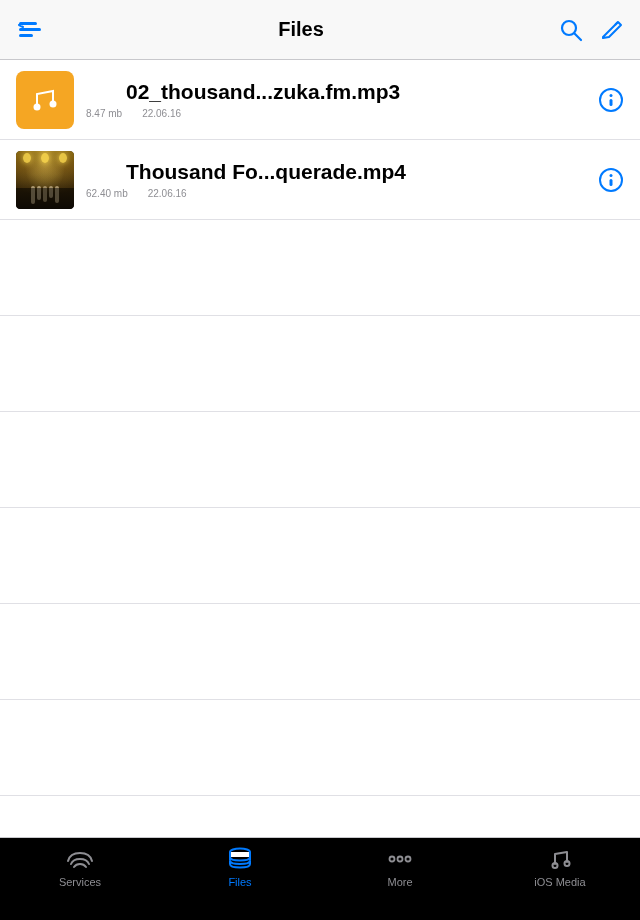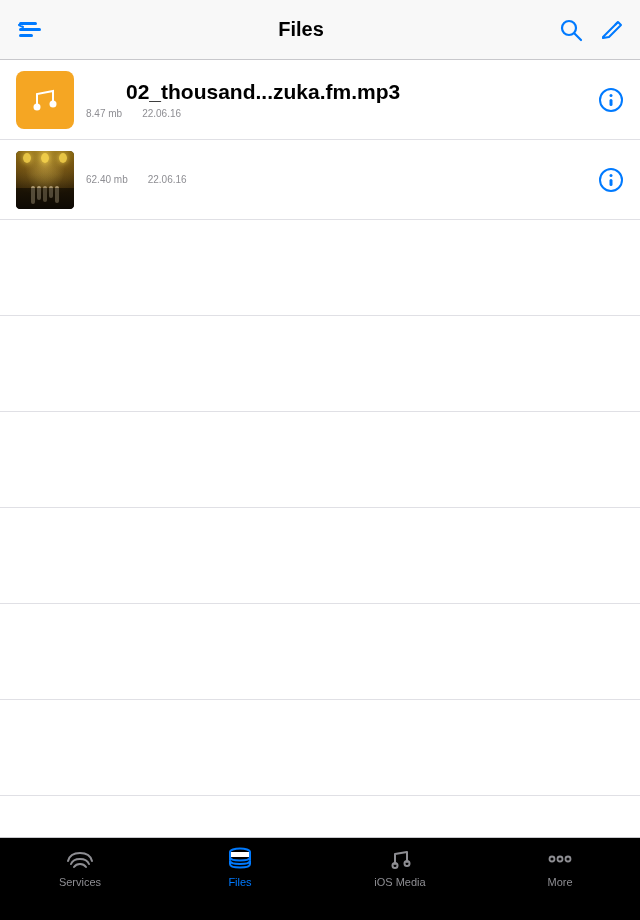--- a/index.html
+++ b/index.html
@@ -305,20 +305,21 @@
             <div class="figure" style="height:18px;background:rgba(200,180,140,0.8)"></div>
             <div class="figure" style="height:14px;background:rgba(220,200,160,0.7)"></div>
             <div class="figure" style="height:16px;background:rgba(180,160,120,0.8)"></div>
             <div class="figure" style="height:12px;background:rgba(210,190,150,0.7)"></div>
             <div class="figure" style="height:17px;background:rgba(195,175,135,0.8)"></div>
           </div>
         </div>
       </div>
     </div>
     <div class="file-info">
+      <div class="file-name">Thousand Fo...querade.mp4</div>
       <div class="file-meta">
         <span>62.40 mb</span>
         <span>22.06.16</span>
       </div>
     </div>
     <span class="info-button">
       <svg width="26" height="26" viewBox="0 0 26 26" fill="none" xmlns="http://www.w3.org/2000/svg">
         <circle cx="13" cy="13" r="11" stroke="#007aff" stroke-width="2" fill="none"></circle>
         <circle cx="13" cy="8.5" r="1.5" fill="#007aff"></circle>
         <rect x="11.5" y="12" width="3" height="7" rx="1.5" fill="#007aff"></rect>
@@ -365,33 +366,33 @@
         <line x1="5" y1="14.5" x2="5" y2="18" stroke="#007aff" stroke-width="2"></line>
         <line x1="25" y1="14.5" x2="25" y2="18" stroke="#007aff" stroke-width="2"></line>
       </svg>
     </div>
     <span class="tab-label active">Files</span>
   </div>
 
   <div class="tab-item">
     <div class="tab-icon">
       <svg width="30" height="26" viewBox="0 0 30 26" fill="none" xmlns="http://www.w3.org/2000/svg">
+        <circle cx="7" cy="13" r="2.5" stroke="#8e8e93" stroke-width="1.8" fill="none"></circle>
+        <circle cx="15" cy="13" r="2.5" stroke="#8e8e93" stroke-width="1.8" fill="none"></circle>
+        <circle cx="23" cy="13" r="2.5" stroke="#8e8e93" stroke-width="1.8" fill="none"></circle>
+      </svg>
+    </div>
+    <span class="tab-label">More</span>
+  </div>
+
+  <div class="tab-item">
+    <div class="tab-icon">
+      <svg width="30" height="26" viewBox="0 0 30 26" fill="none" xmlns="http://www.w3.org/2000/svg">
 
         <path d="M10 18 L10 8 L22 6 L22 16" stroke="#8e8e93" stroke-width="2" fill="none" stroke-linecap="round" stroke-linejoin="round"></path>
         <circle cx="10" cy="19.5" r="2.5" stroke="#8e8e93" stroke-width="2" fill="none"></circle>
         <circle cx="22" cy="17.5" r="2.5" stroke="#8e8e93" stroke-width="2" fill="none"></circle>
       </svg>
     </div>
     <span class="tab-label">iOS Media</span>
   </div>
 
-  <div class="tab-item">
-    <div class="tab-icon">
-      <svg width="30" height="26" viewBox="0 0 30 26" fill="none" xmlns="http://www.w3.org/2000/svg">
-        <circle cx="7" cy="13" r="2.5" stroke="#8e8e93" stroke-width="1.8" fill="none"></circle>
-        <circle cx="15" cy="13" r="2.5" stroke="#8e8e93" stroke-width="1.8" fill="none"></circle>
-        <circle cx="23" cy="13" r="2.5" stroke="#8e8e93" stroke-width="1.8" fill="none"></circle>
-      </svg>
-    </div>
-    <span class="tab-label">More</span>
-  </div>
-
 </div>
 
 </body></html>

